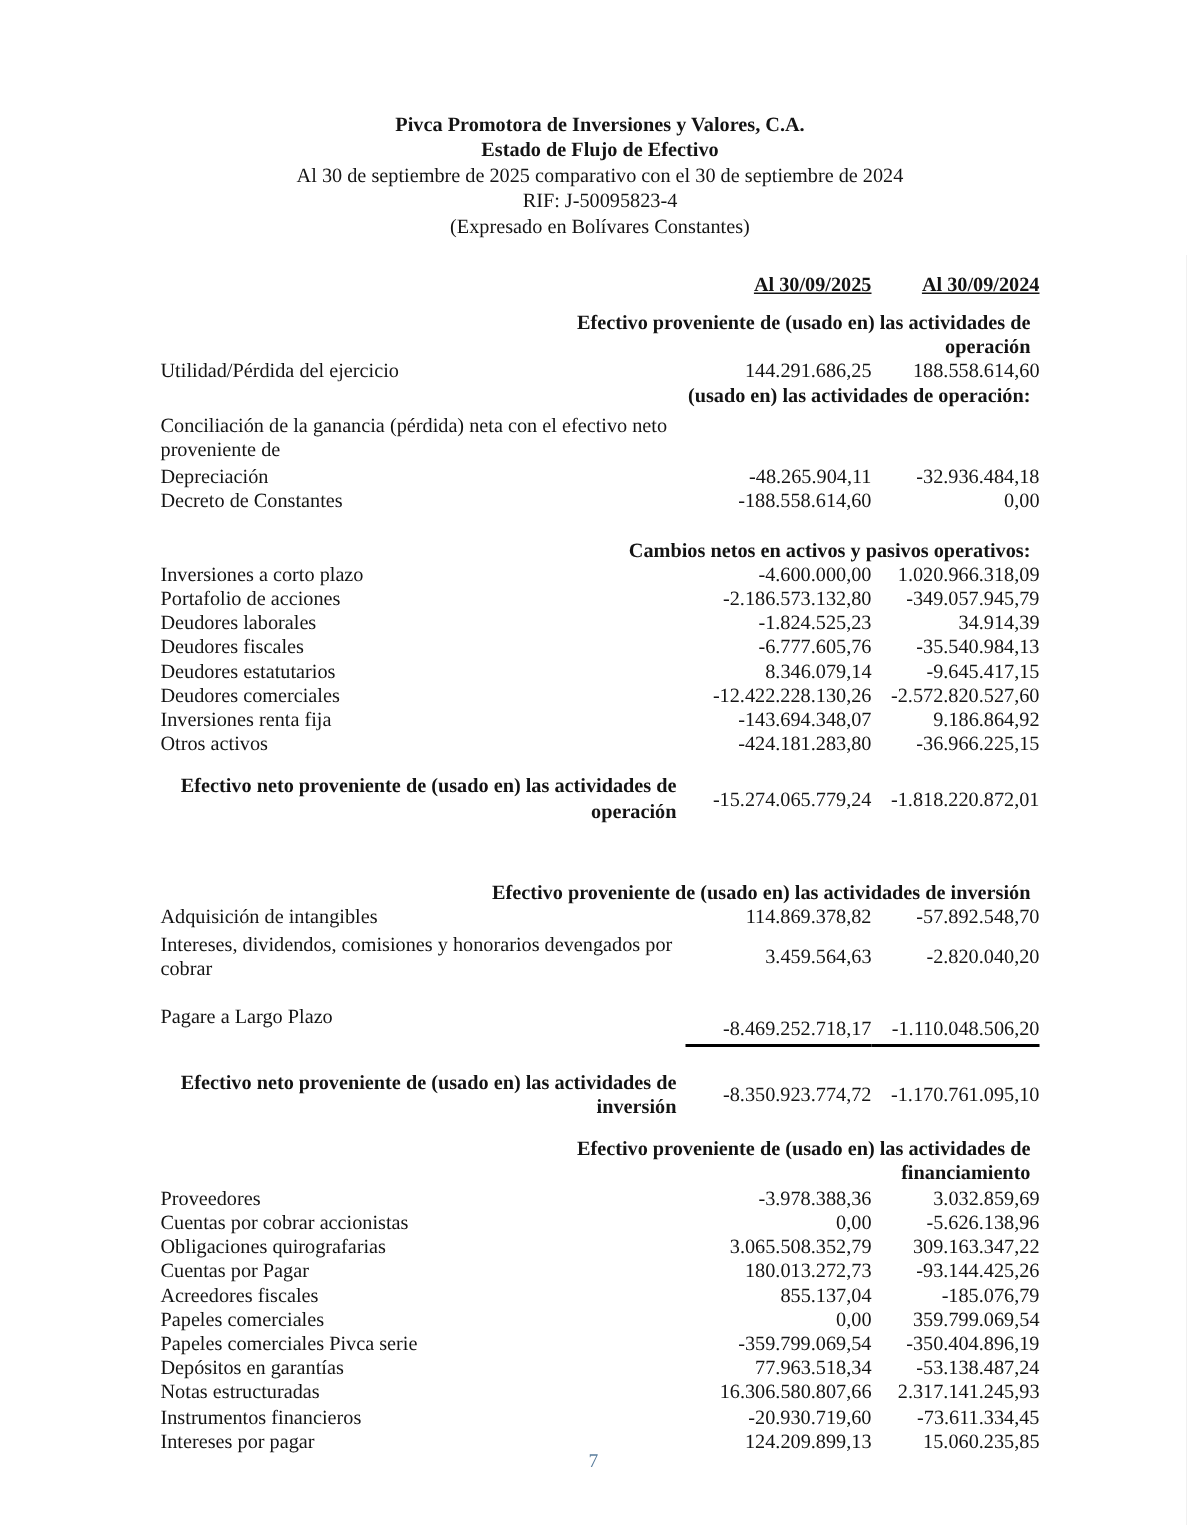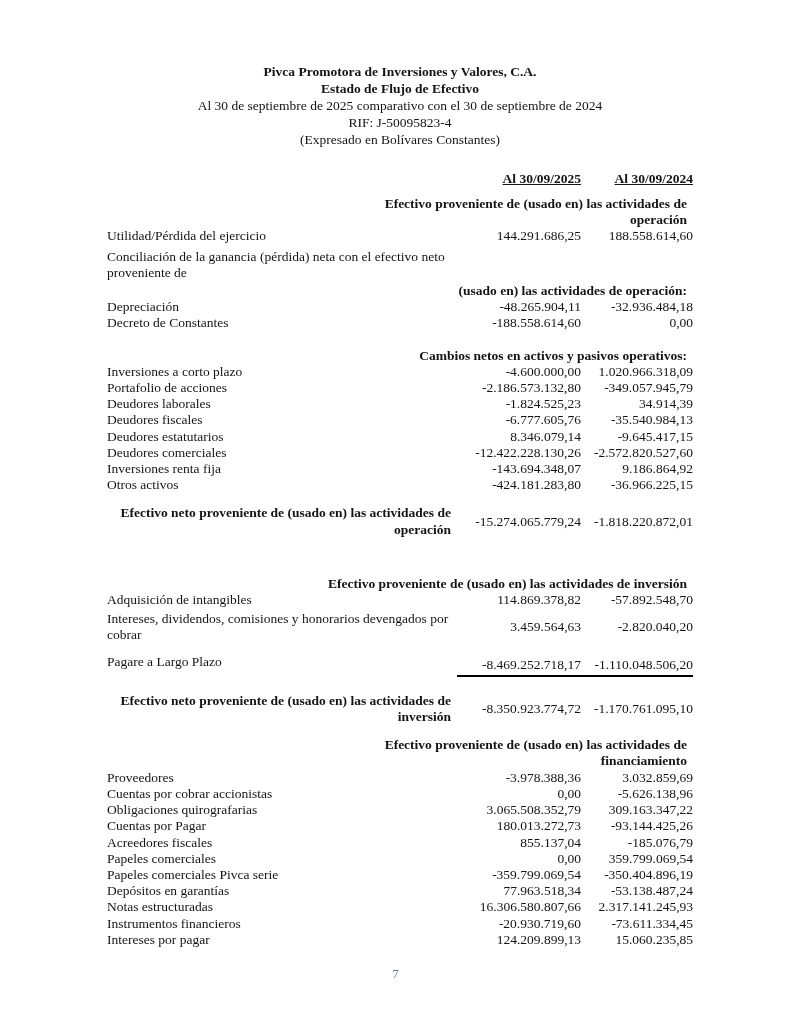--- a/index.html
+++ b/index.html
@@ -11,21 +11,21 @@
     position: relative;
     margin: 0 auto;
     font-family: "Liberation Serif", serif;
     color: #141414;
     font-size: 13.5px;
     overflow: hidden;
   }
   .content {
     position: absolute;
     left: 107px;
-    top: 63px;
+    top: 74px;
     width: 586px;
   }
   
   .doc-header { text-align: center; line-height: 17px; }
   .doc-header .b { font-weight: bold; }
   
   .colheads {
     display: flex;
     margin-top: 23px;
     margin-bottom: 9px;
@@ -50,21 +50,21 @@
   .row .val { text-align: right; white-space: nowrap; }
   .row .val.v1 { width: 124px; }
   .row .val.v2 { width: 112px; }
   .row.section .lab, .row.total .lab { font-weight: bold; text-align: right; }
   .row.total .val { font-weight: normal; }
   .row.note { margin: 4px 0 2px 0; }
   .row.multiline.item { margin: 3px 0; }
   .row.underline-values .val {
     border-bottom: 2px solid #000;
     padding-bottom: 2px;
-    margin-top: 10px;
+    margin-top: 20px;
   }
   .spacer { width: 100%; }
   .spacer.sm { height: 12px; }
   .spacer.md { height: 16px; }
   .spacer.lg { height: 38px; }
   
   .page-number {
     position: absolute;
     left: 0;
     right: 0;
@@ -95,25 +95,25 @@
 
     <div class="rows" id="rows-host">
         <div class="row section multiline">
           <div class="lab">Efectivo proveniente de (usado en) las actividades de<br>operación</div>
         </div>
         <div class="row item">
           <div class="lab">Utilidad/Pérdida del ejercicio</div>
           <div class="val v1">144.291.686,25</div>
           <div class="val v2">188.558.614,60</div>
         </div>
+        <div class="row section">
+          <div class="lab">(usado en) las actividades de operación:</div>
+        </div>
         <div class="row note multiline">
           <div class="lab">Conciliación de la ganancia (pérdida) neta con el efectivo neto<br>proveniente de</div>
-        </div>
-        <div class="row section">
-          <div class="lab">(usado en) las actividades de operación:</div>
         </div>
         <div class="row item">
           <div class="lab">Depreciación</div>
           <div class="val v1">-48.265.904,11</div>
           <div class="val v2">-32.936.484,18</div>
         </div>
         <div class="row item">
           <div class="lab">Decreto de Constantes</div>
           <div class="val v1">-188.558.614,60</div>
           <div class="val v2">0,00</div>

